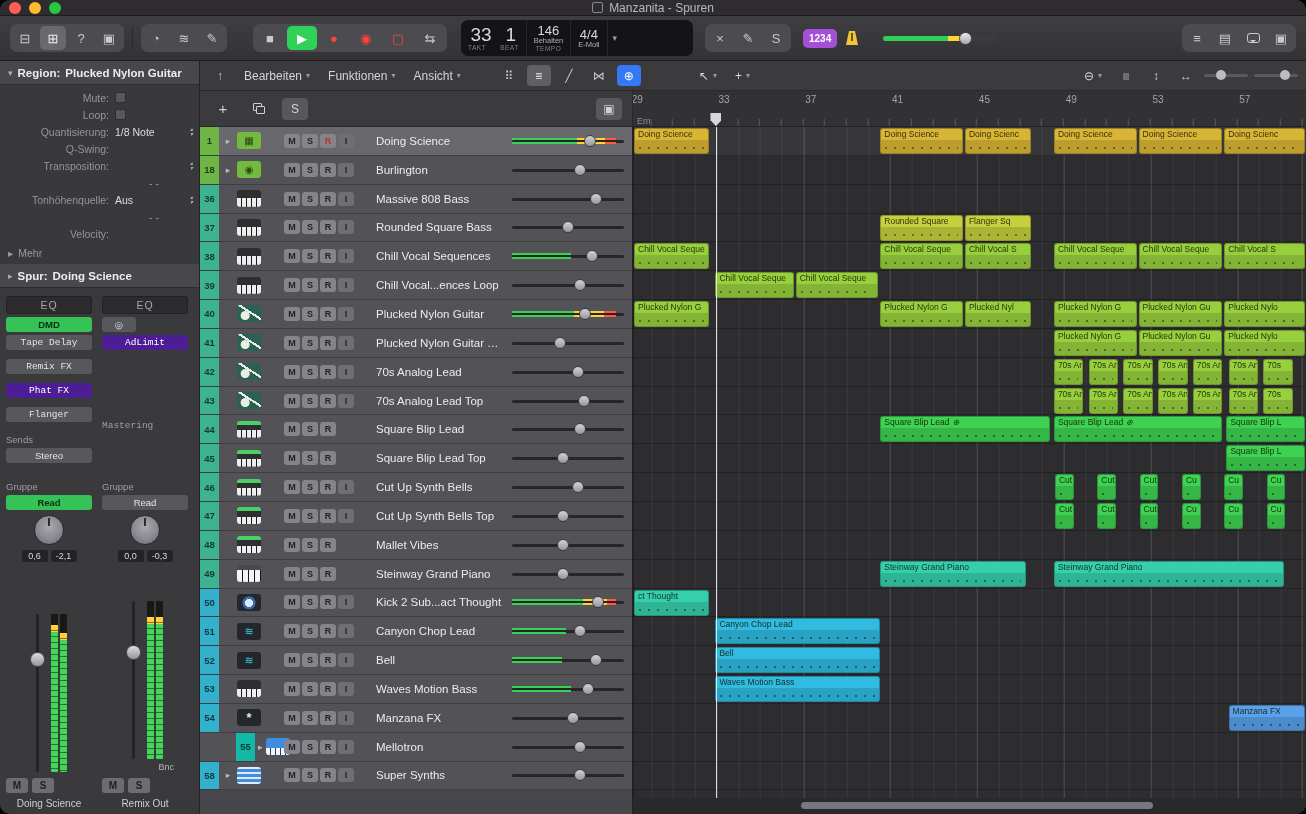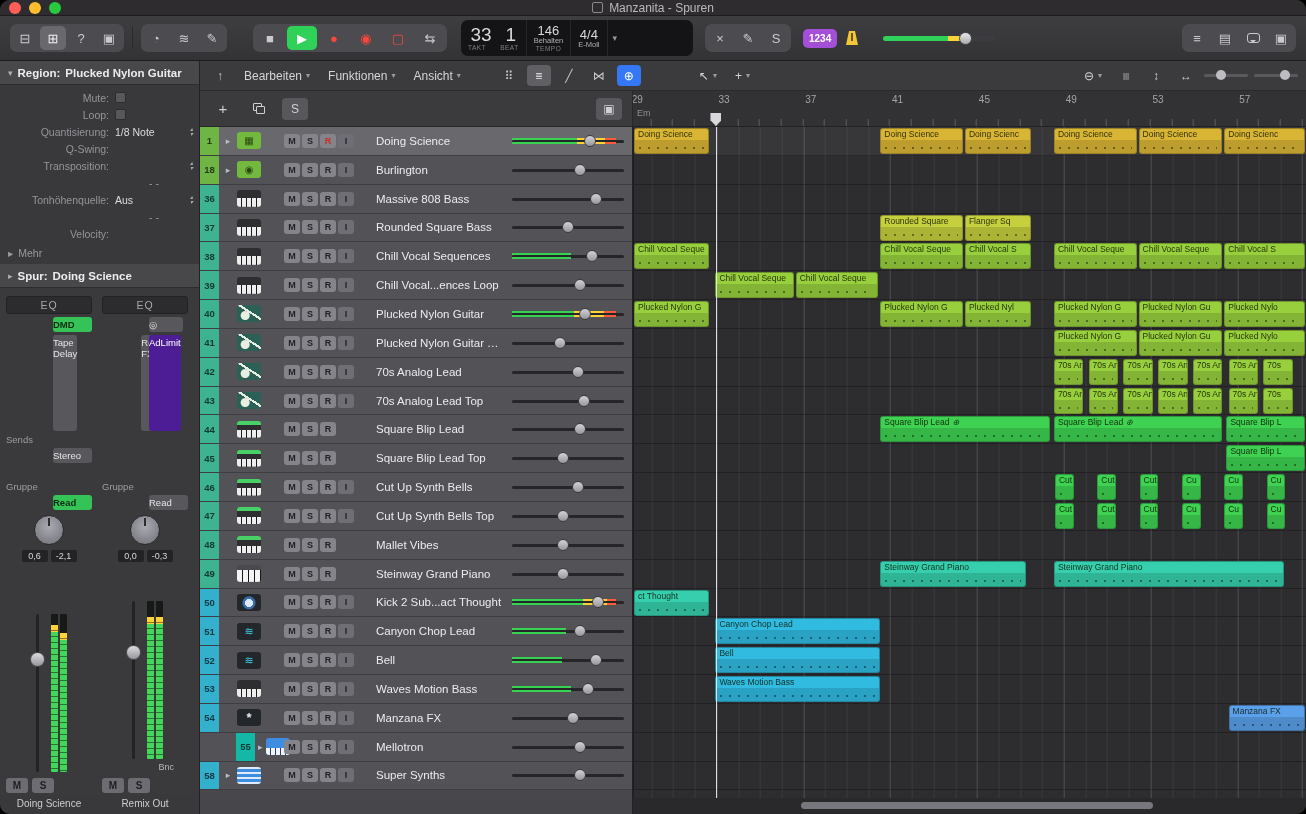--- a/index.html
+++ b/index.html
@@ -69,25 +69,25 @@
   .pctrl { width:78px; display:flex; align-items:center; gap:4px; font-size:10.5px; color:#dcdcdf; }
   .pctrl.center { justify-content:center; color:#9a9a9e; }
   .cb { width:11px; height:11px; border-radius:2px; background:#58585c; border:1px solid #2d2d30; }
   .stepper { margin-left:auto; display:flex; flex-direction:column; font-size:6px; line-height:5px;
              color:#aaaaae; }
   .mehr { padding:3px 8px 5px; font-size:10.5px; color:#9a9a9e; display:flex; gap:5px; align-items:center;}
   .strips { flex:1; display:flex; gap:10px; padding:8px 6px 0; background:#3a3a3c; min-height:0;}
   .strip { width:86px; display:flex; flex-direction:column; gap:3px; font-size:9.5px; }
   .sbox { background:#2c2c2e; border:1px solid #222224; border-radius:3px; text-align:center;
           color:#a8a8ac; padding:2px 0; font-size:10.5px; letter-spacing:1px; }
-  .pill { border-radius:3px; padding:2px 0; background:#58585c; color:#e4e4e7;
-          font-size:9.5px;margin-left:47px; }
+  .pill { border-radius:3px; text-align:center; padding:2px 0; background:#58585c; color:#e4e4e7;
+          font-size:9.5px; }
   .pill.green { background:#35c257; color:#0d2e12; font-weight:bold; }
   .pill.blue { background:#4c1d95; color:#fff; }
-  .inserts { height:96px; display:flex; flex-direction:row; gap:17px; }
+  .inserts { height:96px; display:flex; flex-direction:column; gap:9px;font-family:Liberation Mono, monospace; }
   .inserts .spacer { flex:1; }
   .sendsarea { height:44px; display:flex; flex-direction:column; gap:3px; }
   .slabel { text-align:left; color:#9e9ea2; }
   .knob { width:30px; height:30px; border-radius:50%; margin:2px auto; position:relative;
           background:radial-gradient(circle at 50% 38%,#aaaab2,#6e6e76); border:1px solid #2a2a2c;}
   .knob:after { content:""; position:absolute; left:50%; top:2px; width:2px; height:8px;
           background:#2c2c2e; transform:translateX(-50%); }
   .vals { display:flex; gap:3px; justify-content:center; }
   .vbox { background:#232325; border-radius:2px; padding:1px 3px; min-width:26px; text-align:center;
           color:#d8d8dc; font-size:9px; }
@@ -130,21 +130,21 @@
   .thbtn.boxed { background:#58585c; font-size:12px; }
   .dupicon { position:relative; width:13px; height:11px; }
   .dupicon i { position:absolute; width:9px; height:8px; border:1.5px solid #cfcfd4; border-radius:1px;}
   .dupicon i.b { left:3px; top:3px; background:#3b3b3d; }
   .ruler { flex:1; position:relative; background:#323234; border-bottom:1px solid #222224;
            overflow:hidden; }
   .ruler .ticks { position:absolute; left:0; right:0; bottom:0; height:7px;
            background:repeating-linear-gradient(90deg,#5b5b60 0 1px, transparent 1px 21.7px);
            background-position:-4.3px 0; }
   .rmark { position:absolute; top:3px; font-size:10px; color:#a4a4a8; }
-  .keymarker { position:absolute; left:4px; bottom:8px; font-size:9px; color:#8e8e92; }
+  .keymarker { position:absolute; left:4px; bottom:0; font-size:9px; color:#8e8e92; }
   .phmark { position:absolute; top:22px; width:11px; height:13px; background:#d8d8dc;
             clip-path:polygon(0 0,100% 0,100% 55%,50% 100%,0 55%); }
 
   .rows { flex:1; display:flex; min-height:0; position:relative; }
   .tracklist { width:433px; flex:none; background:#48484c; border-right:1px solid #222224;
                display:flex; flex-direction:column; overflow:hidden; }
   .trow { height:28.85px; flex:none; display:flex; align-items:center; background:#525257;
           border-bottom:1px solid #3e3e42; padding-right:6px; }
   .trow.sel { background:#68686d; }
   .tleft { width:74px; flex:none; display:flex; align-items:center; gap:3px; height:100%; }

